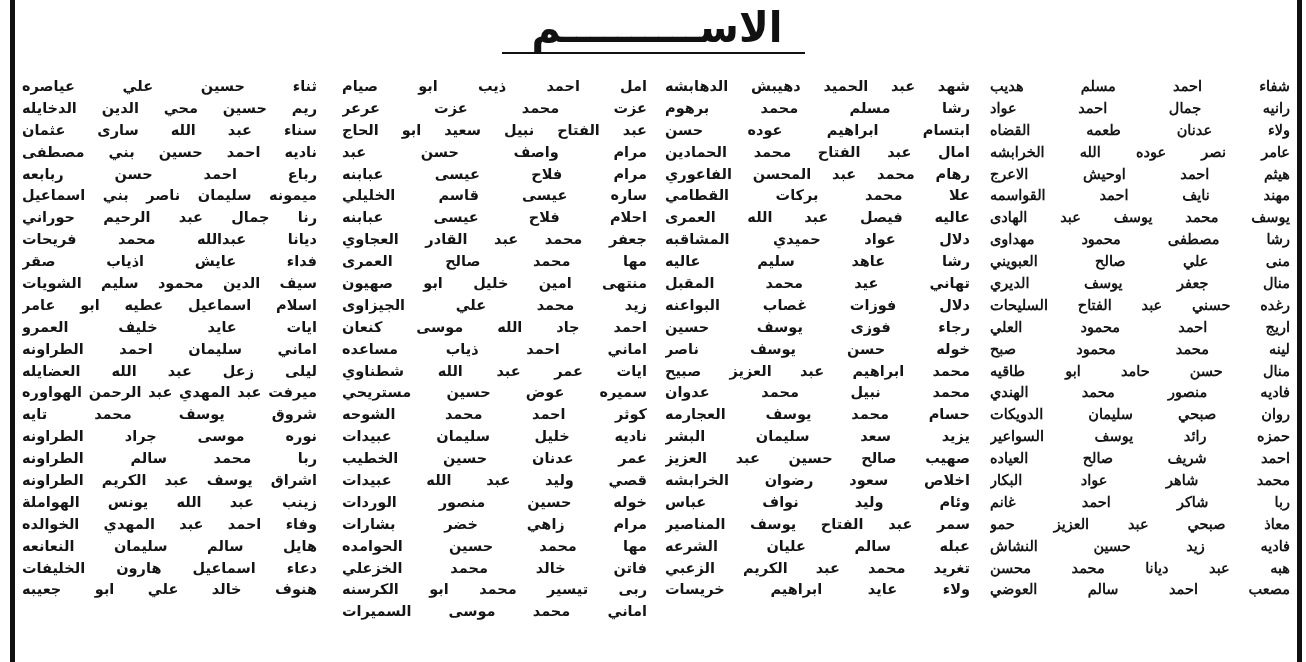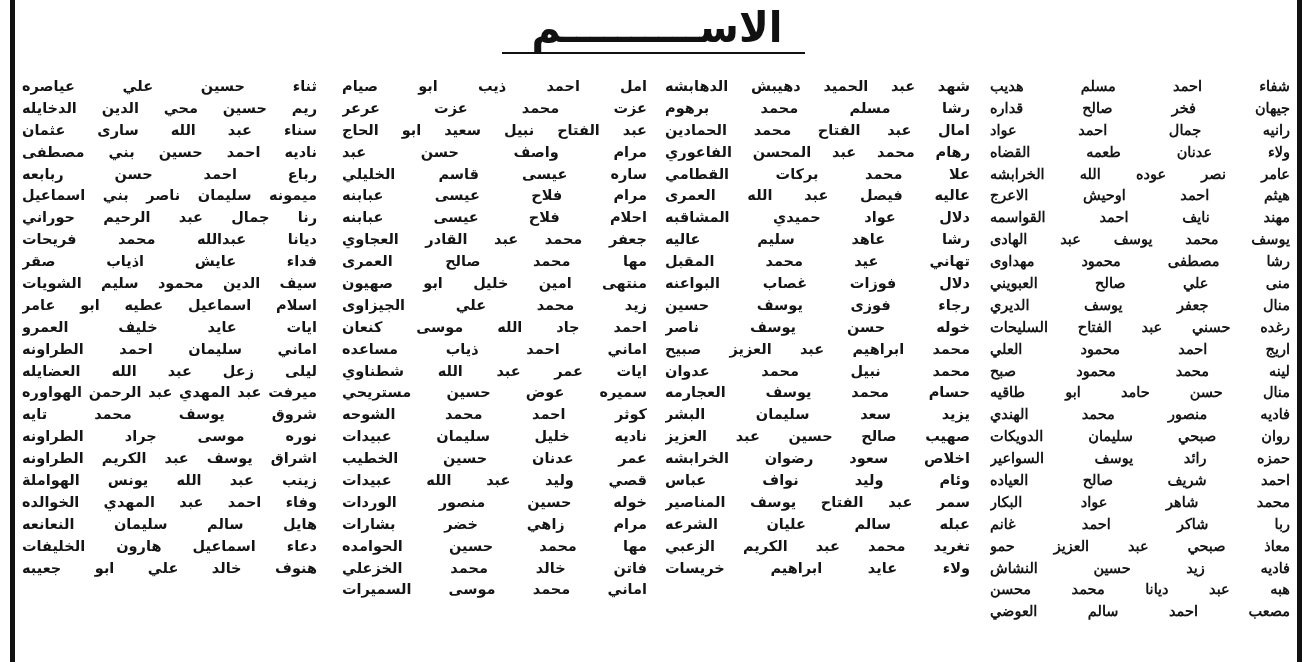--- a/index.html
+++ b/index.html
@@ -98,21 +98,20 @@
   <div class="border-right"></div>
 
   <div class="header">
     <div class="title">الاســــــــــم</div>
     <div class="title-underline"></div>
   </div>
 
   <div class="columns">
     <div class="column col-1">
         <div class="name">شفاء احمد مسلم هديب</div>
-        <div class="name">جيهان فخر صالح قداره</div>
         <div class="name">رانيه جمال احمد عواد</div>
         <div class="name">ولاء عدنان طعمه القضاه</div>
         <div class="name">عامر نصر عوده الله الخرابشه</div>
         <div class="name">هيثم احمد اوحيش الاعرج</div>
         <div class="name">مهند نايف احمد القواسمه</div>
         <div class="name">يوسف محمد يوسف عبد الهادى</div>
         <div class="name">رشا مصطفى محمود مهداوى</div>
         <div class="name">منى علي صالح العبويني</div>
         <div class="name">منال جعفر يوسف الديري</div>
         <div class="name">رغده حسني عبد الفتاح السليحات</div>
@@ -126,20 +125,21 @@
         <div class="name">محمد شاهر عواد البكار</div>
         <div class="name">ربا شاكر احمد غانم</div>
         <div class="name">معاذ صبحي عبد العزيز حمو</div>
         <div class="name">فاديه زيد حسين النشاش</div>
         <div class="name">هبه عبد ديانا محمد محسن</div>
         <div class="name">مصعب احمد سالم العوضي</div>
       </div>
     <div class="column col-2">
         <div class="name">شهد عبد الحميد دهيبش الدهابشه</div>
         <div class="name">رشا مسلم محمد برهوم</div>
+        <div class="name">ابتسام ابراهيم عوده حسن</div>
         <div class="name">امال عبد الفتاح محمد الحمادين</div>
         <div class="name">رهام محمد عبد المحسن الفاعوري</div>
         <div class="name">علا محمد بركات القطامي</div>
         <div class="name">عاليه فيصل عبد الله العمرى</div>
         <div class="name">دلال عواد حميدي المشاقبه</div>
         <div class="name">رشا عاهد سليم عاليه</div>
         <div class="name">تهاني عيد محمد المقبل</div>
         <div class="name">دلال فوزات غصاب البواعنه</div>
         <div class="name">رجاء فوزى يوسف حسين</div>
         <div class="name">خوله حسن يوسف ناصر</div>
@@ -153,59 +153,61 @@
         <div class="name">سمر عبد الفتاح يوسف المناصير</div>
         <div class="name">عبله سالم عليان الشرعه</div>
         <div class="name">تغريد محمد عبد الكريم الزعبي</div>
         <div class="name">ولاء عايد ابراهيم خريسات</div>
       </div>
     <div class="column col-3">
         <div class="name">امل احمد ذيب ابو صيام</div>
         <div class="name">عزت محمد عزت عرعر</div>
         <div class="name">عبد الفتاح نبيل سعيد ابو الحاج</div>
         <div class="name">مرام واصف حسن عبد</div>
+        <div class="name">مرام فلاح عيسى عبابنه</div>
         <div class="name">ساره عيسى قاسم الخليلي</div>
-        <div class="name">مرام فلاح عيسى عبابنه</div>
         <div class="name">احلام فلاح عيسى عبابنه</div>
         <div class="name">جعفر محمد عبد القادر العجاوي</div>
         <div class="name">مها محمد صالح العمرى</div>
         <div class="name">منتهى امين خليل ابو صهيون</div>
         <div class="name">زيد محمد علي الجيزاوى</div>
         <div class="name">احمد جاد الله موسى كنعان</div>
         <div class="name">اماني احمد ذياب مساعده</div>
         <div class="name">ايات عمر عبد الله شطناوي</div>
         <div class="name">سميره عوض حسين مستريحي</div>
         <div class="name">كوثر احمد محمد الشوحه</div>
         <div class="name">ناديه خليل سليمان عبيدات</div>
         <div class="name">عمر عدنان حسين الخطيب</div>
         <div class="name">قصي وليد عبد الله عبيدات</div>
         <div class="name">خوله حسين منصور الوردات</div>
         <div class="name">مرام زاهي خضر بشارات</div>
         <div class="name">مها محمد حسين الحوامده</div>
         <div class="name">فاتن خالد محمد الخزعلي</div>
+        <div class="name">ربى تيسير محمد ابو الكرسنه</div>
         <div class="name">اماني محمد موسى السميرات</div>
       </div>
     <div class="column col-4">
         <div class="name">ثناء حسين علي عياصره</div>
         <div class="name">ريم حسين محي الدين الدخايله</div>
         <div class="name">سناء عبد الله سارى عثمان</div>
         <div class="name">ناديه احمد حسين بني مصطفى</div>
         <div class="name">رباع احمد حسن ربابعه</div>
         <div class="name">ميمونه سليمان ناصر بني اسماعيل</div>
         <div class="name">رنا جمال عبد الرحيم حوراني</div>
         <div class="name">ديانا عبدالله محمد فريحات</div>
         <div class="name">فداء عايش اذياب صقر</div>
         <div class="name">سيف الدين محمود سليم الشويات</div>
         <div class="name">اسلام اسماعيل عطيه ابو عامر</div>
         <div class="name">ايات عايد خليف العمرو</div>
         <div class="name">اماني سليمان احمد الطراونه</div>
         <div class="name">ليلى زعل عبد الله العضايله</div>
         <div class="name">ميرفت عبد المهدي عبد الرحمن الهواوره</div>
         <div class="name">شروق يوسف محمد تايه</div>
         <div class="name">نوره موسى جراد الطراونه</div>
+        <div class="name">ربا محمد سالم الطراونه</div>
         <div class="name">اشراق يوسف عبد الكريم الطراونه</div>
         <div class="name">زينب عبد الله يونس الهواملة</div>
         <div class="name">وفاء احمد عبد المهدي الخوالده</div>
         <div class="name">هايل سالم سليمان النعانعه</div>
         <div class="name">دعاء اسماعيل هارون الخليفات</div>
         <div class="name">هنوف خالد علي ابو جعيبه</div>
       </div>
   </div>
 </div>
 

